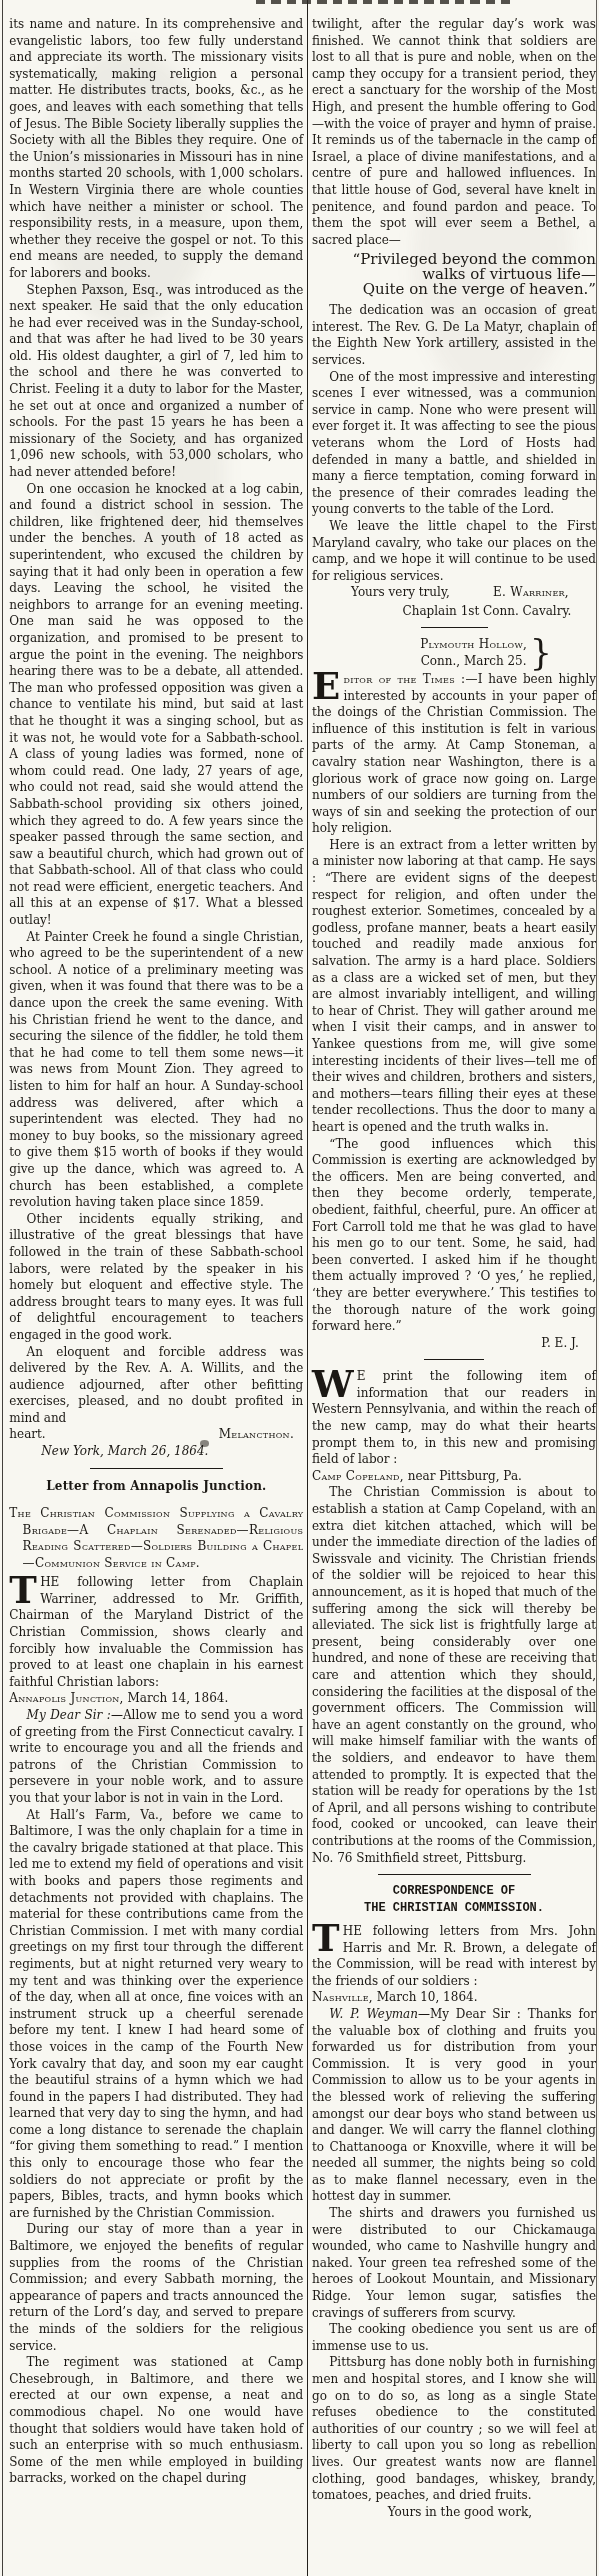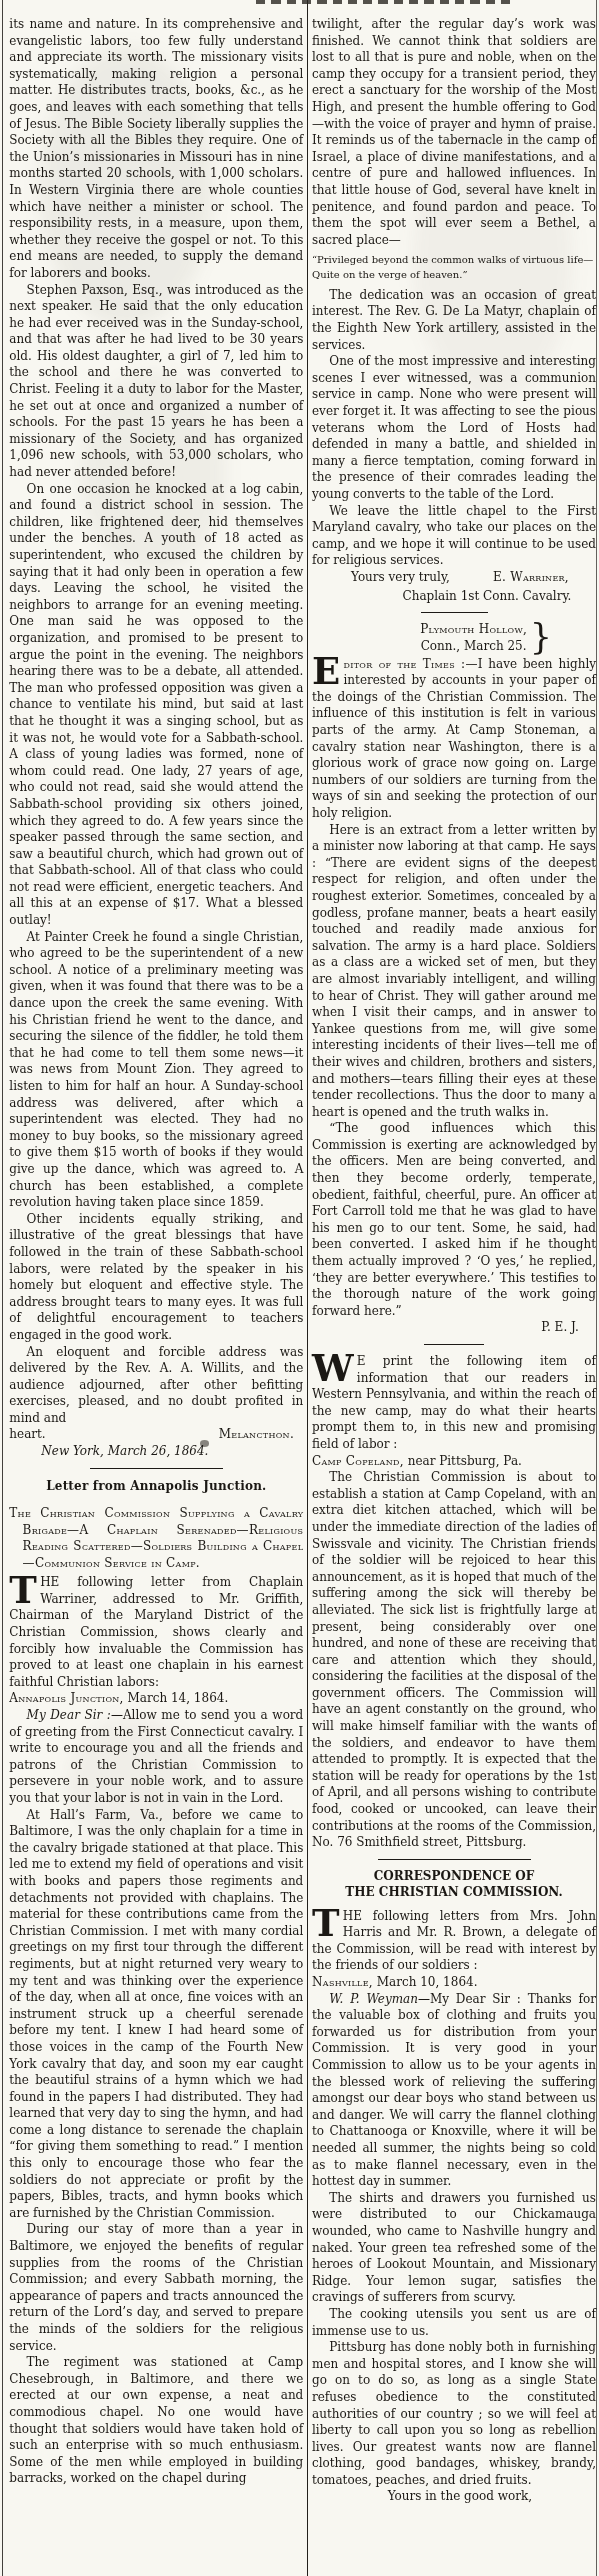--- a/index.html
+++ b/index.html
@@ -37,27 +37,27 @@
   p.noind{text-indent:0;}
   .dc{float:left;font-size:37px;line-height:29px;padding:1.3px 3.3px 0 0;font-weight:bold;}
   .sc{font-variant:small-caps;letter-spacing:0.3px;}
   .it{font-style:italic;}
   .sigline{display:flex;justify-content:space-between;margin:0;}
   .sigline .r{padding-right:9.3px;}
   .dl-italic{font-style:italic;margin:0;padding-left:32px;}
   .rule{border:0;border-top:1.3px solid #1d1a16;margin:8px auto;}
   .headline{font-weight:bold;text-align:center;font-size:20px;line-height:22.6px;
     margin:9.3px 0 10.7px;letter-spacing:0.2px;}
-  .headline2{font-weight:bold;text-align:center;font-size:16px;line-height:20.6px;margin:0;}
+  .headline2{font-weight:bold;text-align:center;font-size:16px;line-height:20.6px;margin:0;font-family:Liberation Mono, monospace;}
   .h2wrap{margin:8px 0 6.7px;}
   .deck{font-variant:small-caps;letter-spacing:0.3px;padding-left:13.3px;text-indent:-13.3px;
     margin:0 0 2.7px;text-align:justify;}
   .dl-center{margin:0;}
   .quote{font-size:10.3px;line-height:15.3px;margin:3.3px 0 4.7px;}
-  .quote div{font-size:10px;line-height:15.3px;}
+  .quote div{font-size:15px;line-height:15.3px;text-align:right;}
   .sig2 .l1{display:flex;justify-content:space-between;padding-left:39px;padding-right:27px;margin:0;}
   .sig2 .l2{text-align:right;padding-right:22.6px;margin:2px;}
   .place-date{display:flex;justify-content:flex-end;align-items:center;padding-right:44px;margin:1.3px 0;}
   .place-date .lines{text-align:center;}
   .brace{font-size:35px;font-weight:normal;line-height:33px;padding-left:2.7px;}
   .right-line{text-align:right;padding-right:17.3px;margin:0;}
   .end-l1{text-align:right;padding-right:64px;margin:0;}
 </style>
 </head>
 <body>
@@ -128,19 +128,19 @@
     <p class="para">The Christian Commission is about to establish a station at Camp Copeland, with an extra diet kitchen attached, which will be under the immediate direction of the ladies of Swissvale and vicinity.  The Christian friends of the soldier will be rejoiced to hear this announcement, as it is hoped that much of the suffering among the sick will thereby be alleviated.  The sick list is frightfully large at present, being considerably over one hundred, and none of these are receiving that care and attention which they should, considering the facilities at the disposal of the government officers.  The Commission will have an agent constantly on the ground, who will make himself familiar with the wants of the soldiers, and endeavor to have them attended to promptly.  It is expected that the station will be ready for operations by the 1st of April, and all persons wishing to contribute food, cooked or uncooked, can leave their contributions at the rooms of the Commission, No. 76 Smithfield street, Pittsburg.</p>
     <div class="rule" style="width: 153px;"></div>
     <div class="h2wrap">
       <div class="headline2">CORRESPONDENCE OF</div>
       <div class="headline2">THE CHRISTIAN COMMISSION.</div>
     </div>
     <p class="para noind"><span class="dc">T</span><span>HE</span> following letters from Mrs. John Harris and Mr. R. Brown, a delegate of the Commission, will be read with interest by the friends of our soldiers :</p>
     <p class="dl-center"><span class="sc">Nashville,</span><span> March 10, 1864.</span></p>
     <p class="para"><span class="it">W. P. Weyman—</span>My Dear Sir : Thanks for the valuable box of clothing and fruits you forwarded us for distribution from your Commission.  It is very good in your Commission to allow us to be your agents in the blessed work of relieving the suffering amongst our dear boys who stand between us and danger.  We will carry the flannel clothing to Chattanooga or Knoxville, where it will be needed all summer, the nights being so cold as to make flannel necessary, even in the hottest day in summer.</p>
     <p class="para">The shirts and drawers you furnished us were distributed to our Chickamauga wounded, who came to Nashville hungry and naked.  Your green tea refreshed some of the heroes of Lookout Mountain, and Missionary Ridge.  Your lemon sugar, satisfies the cravings of sufferers from scurvy.</p>
-    <p class="para">The cooking utensils you sent us are of immense use to us.</p>
+    <p class="para">The cooking obedience you sent us are of immense use to us.</p>
     <p class="para">Pittsburg has done nobly both in furnishing men and hospital stores, and I know she will go on to do so, as long as a single State refuses obedience to the constituted authorities of our country ; so we will feel at liberty to call upon you so long as rebellion lives.  Our greatest wants now are flannel clothing, good bandages, whiskey, brandy, tomatoes, peaches, and dried fruits.</p>
     <div>
       <p class="end-l1">Yours in the good work,</p>
     </div>
   </div>
 
 
 </body></html>

